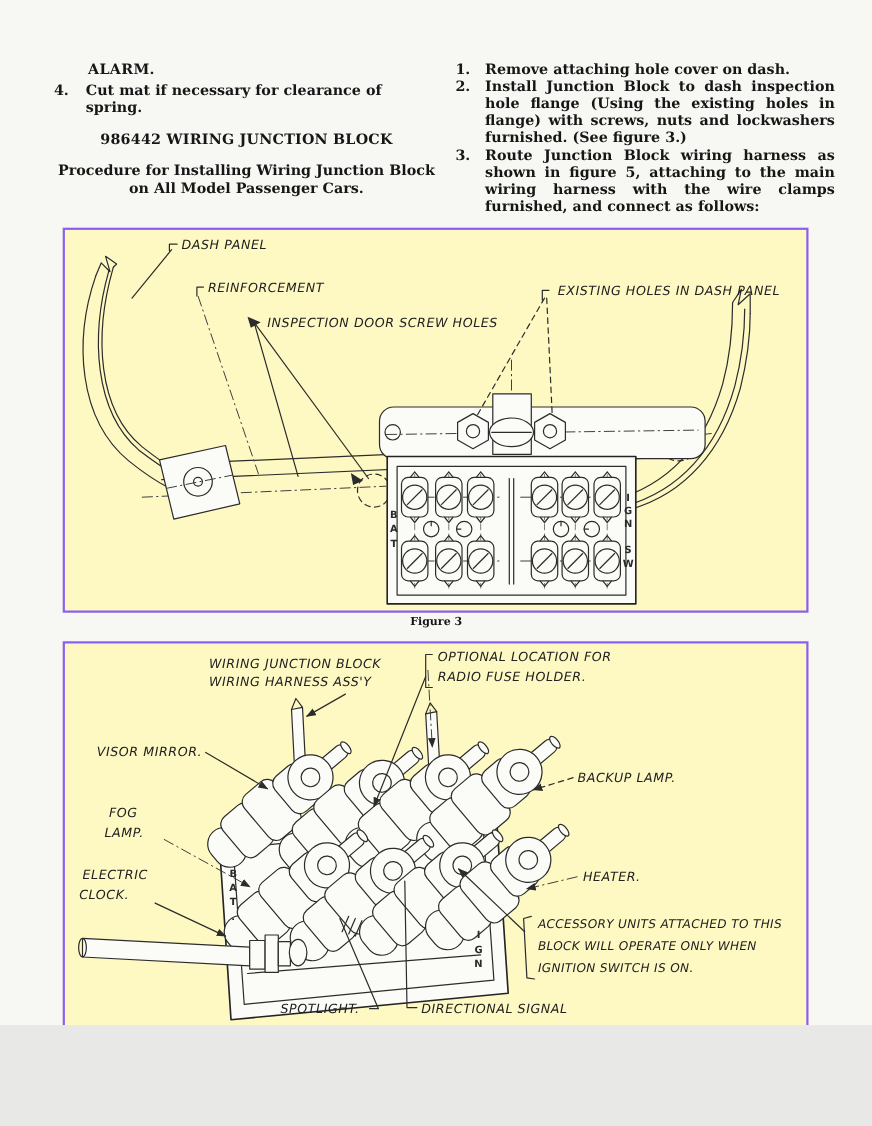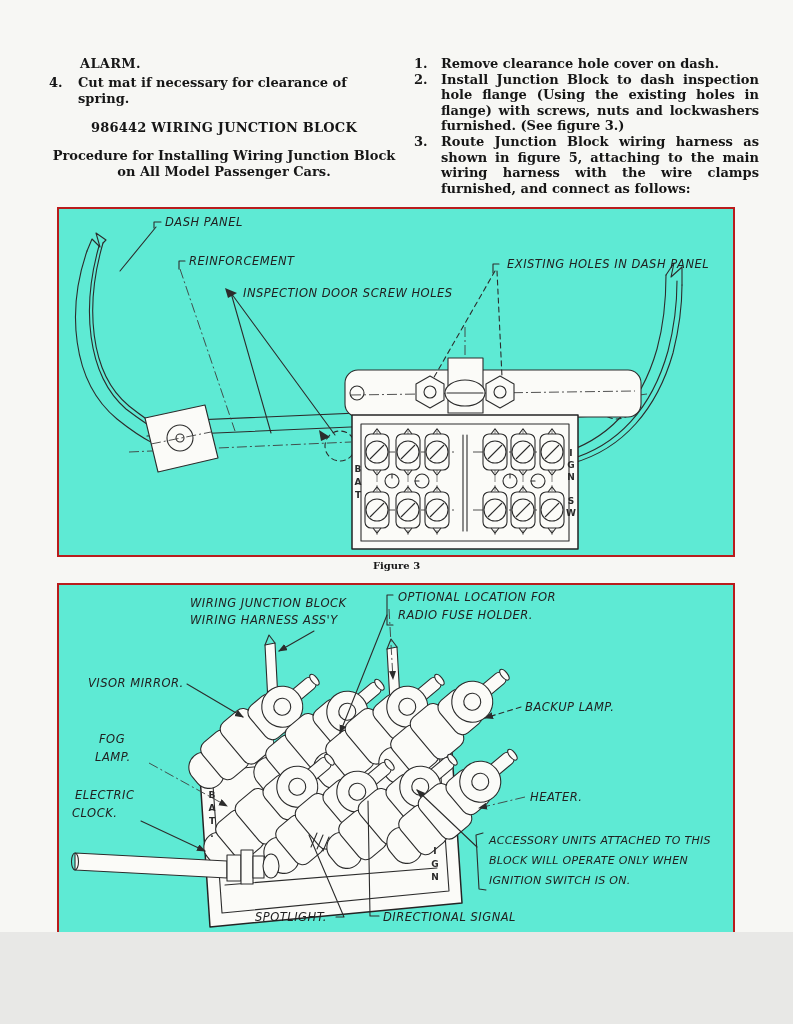--- a/index.html
+++ b/index.html
@@ -15,21 +15,21 @@
   .numitem .num{width:29px; flex:0 0 29px;}
   .flat{margin-top:12px;}
   .part{margin-top:13px; text-align:center; letter-spacing:.2px;}
   .proc{margin-top:12px; text-align:center;}
   .proc2{text-align:center;}
   .col-right{position:absolute; left:414px; top:56px; width:345px; font-weight:700; font-size:13px; line-height:15.6px;}
   .step{display:flex;}
   .step .num{width:27px; flex:0 0 27px;}
   .step .txt{flex:1; text-align:justify;}
   
-  .figbox{position:absolute; left:57px; width:678px; border:2px solid #b91c1c; background:#5eead4; box-sizing:border-box;}
+  .figbox{position:absolute; left:57px; width:678px; border:2px solid #8b5cf6; background:#fef9c3; box-sizing:border-box;}
   .fig3{top:207px; height:350px;}
   .fig4{top:583px; height:357px;}
   .caption{position:absolute; left:0; width:100%; text-align:center; font-weight:700; font-size:10px;}
   .cap3{top:560px;}
   .cap4{top:945px;}
   .pagenum{position:absolute; left:0; top:986px; width:100%; text-align:center; font-weight:700; font-size:13.5px;}
   
   .vlabel{position:absolute; writing-mode:vertical-lr; text-orientation:upright;
     font:600 9px "DejaVu Sans",sans-serif; color:#2a2a2a; letter-spacing:3px; white-space:pre;}
   .vl-ignsw{letter-spacing:2px;}
@@ -57,21 +57,21 @@
       <span class="txt">Cut mat if necessary for clearance of spring.</span>
     </div>
     <div class="part">986442 WIRING JUNCTION BLOCK</div>
     <div class="proc">Procedure for Installing Wiring Junction Block</div>
     <div class="proc2">on All Model Passenger Cars.</div>
   </section>
 
   <section class="col-right">
     <div class="step">
       <span class="num">1.</span>
-      <span class="txt">Remove clearance hole cover on dash.</span>
+      <span class="txt">Remove attaching hole cover on dash.</span>
     </div>
     <div class="step">
       <span class="num">2.</span>
       <span class="txt">Install Junction Block to dash inspection hole flange (Using the existing holes in flange) with screws, nuts and lockwashers furnished. (See figure 3.)</span>
     </div>
     <div class="step">
       <span class="num">3.</span>
       <span class="txt">Route Junction Block wiring harness as shown in figure 5, attaching to the main wiring harness with the wire clamps furnished, and connect as follows:</span>
     </div>
   </section>

